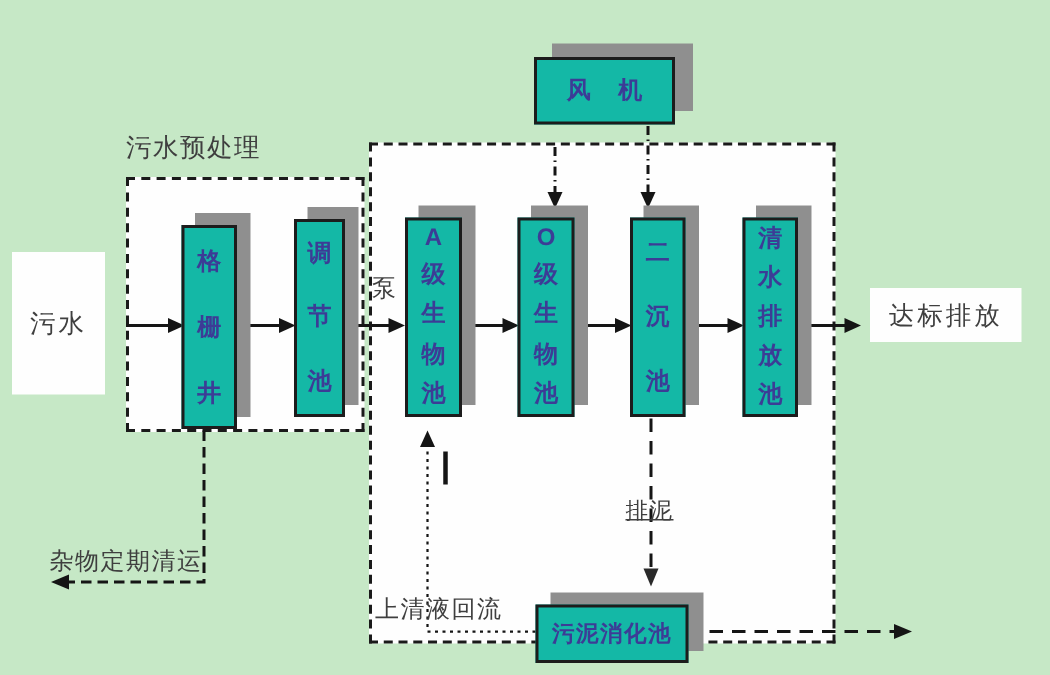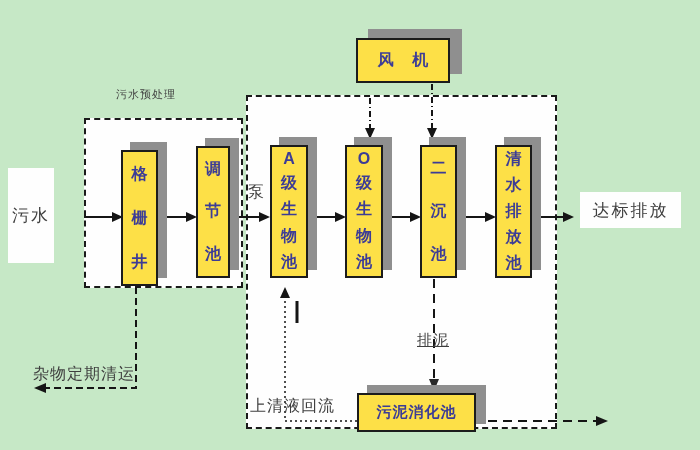--- a/index.html
+++ b/index.html
@@ -8,21 +8,21 @@
     background:#c6e8c6;
     font-family:"Liberation Sans","DejaVu Sans",sans-serif;
   }
   .region{
     position:absolute;background:#fefefe;border:2px dashed #1a1a1a;box-sizing:border-box;
   }
   .region.main{left:246px;top:95px;width:311px;height:334px;}
   .region.pretreat{left:84px;top:118px;width:159px;height:170px;}
   .lines{position:absolute;left:0;top:0;}
   .pbox{
-    position:absolute;background:#fde047;border:2px solid #1c1c1c;box-sizing:border-box;
+    position:absolute;background:#14b8a6;border:2px solid #1c1c1c;box-sizing:border-box;
     box-shadow:9px -8px 0 #8f8f8f;
   }
   .vtext{
     display:flex;flex-direction:column;justify-content:space-around;align-items:center;
     height:100%;width:100%;color:#3c3c96;font-size:16px;font-weight:bold;
   }
   .htext{
     display:flex;justify-content:center;align-items:center;height:100%;width:100%;
     color:#3c3c96;font-size:16px;font-weight:bold;letter-spacing:7px;text-indent:7px;
   }
@@ -153,30 +153,30 @@
         <span>清</span>
         <span>水</span>
         <span>排</span>
         <span>放</span>
         <span>池</span>
       </div>
   </div>
   <div class="pbox" style="left:356px;top:38px;width:94px;height:45px;box-shadow:12px -9px 0 #8f8f8f;">
     <div class="htext">风 机</div>
   </div>
-  <div class="pbox" style="left:357px;top:393px;width:119px;height:39px;box-shadow:10px -8px 0 #8f8f8f;">
+  <div class="pbox" style="left:357px;top:403px;width:102px;height:39px;box-shadow:10px -8px 0 #8f8f8f;">
     <div class="htext digester">污泥消化池</div>
   </div>
 
-  <div class="plain-box" style="left:8px;top:168px;width:46px;height:95px;align-items:center;">
+  <div class="plain-box" style="left:8px;top:168px;width:62px;height:95px;align-items:center;">
     <span>污水</span>
   </div>
   <div class="plain-box" style="left:580px;top:192px;width:101px;height:36px;">
     <span>达标排放</span>
   </div>
 
-  <div class="label" style="left:116px;top:87px;font-size:11px;">污水预处理</div>
+  <div class="label" style="left:84px;top:87px;font-size:17px;">污水预处理</div>
   <div class="label" style="left:248px;top:182px;">泵</div>
   <div class="label" style="left:250px;top:396px;">上清液回流</div>
   <div class="label" style="left:33px;top:364px;">杂物定期清运</div>
   <div class="label" style="left:417px;top:331px;font-size:15px;text-decoration:underline;">排泥</div>
 
 </div>
 
 </body></html>

